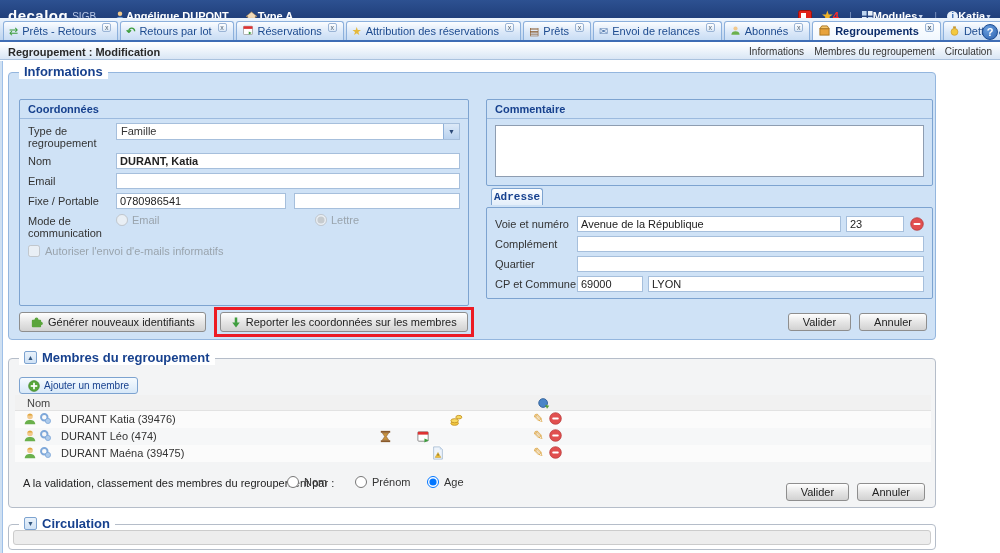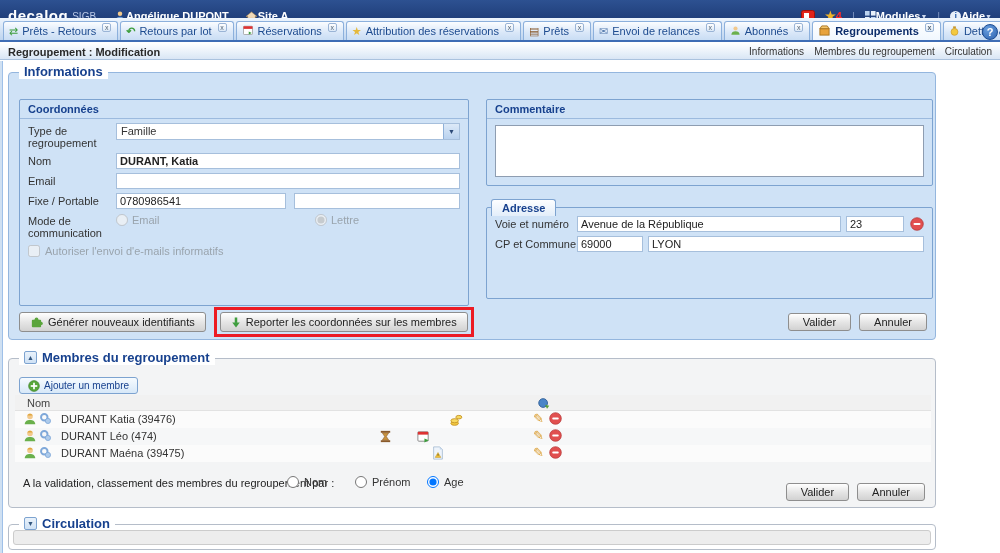--- a/index.html
+++ b/index.html
@@ -67,23 +67,23 @@
     border:1px solid #b5bdc9; background:#f3f4f5; }
   #fs-circ { left:8px; top:524px; width:928px; height:26px;
     border:1px solid #b5bdc9; background:#fff; }
 
   
   .panel { position:absolute; border:1px solid #7da3d0; background:#cfe2f6; border-radius:2px; }
   .panel-h { padding:3px 8px; font-weight:bold; color:#17418e; border-bottom:1px solid #9cbade; }
   #p-coord { left:10px; top:26px; width:450px; height:207px; }
   #p-comment { left:477px; top:26px; width:447px; height:87px; }
   #p-adresse { left:477px; top:134px; width:447px; height:92px; }
-  .adr-tab { position:absolute; left:482px; top:126px; height:17px; padding:2px 10px;
+  .adr-tab { position:absolute; left:482px; top:115px; height:17px; padding:2px 2px;
     border:1px solid #7da3d0; border-bottom:none; border-radius:3px 3px 0 0;
-    background:linear-gradient(#fdfeff,#e3eefa); font-weight:bold; color:#17418e; z-index:2; }
+    background:linear-gradient(#fdfeff,#e3eefa); font-weight:bold; color:#17418e; z-index:2;font-family:Liberation Mono, monospace; }
 
   .frow { display:flex; align-items:flex-start; margin:4px 8px 3px 8px; }
   .flabel { width:88px; flex:none; padding-top:2px; color:#333; }
   .tinput { height:16px; border:1px solid #a6bfdc; background:#fff; font-family:inherit;
     font-size:11px; padding:0 3px; color:#222; }
   .grow { flex:1; min-width:0; }
   .bold-input { font-weight:bold; }
   textarea.comment { display:block; margin:6px 8px; width:calc(100% - 16px); height:52px;
     border:1px solid #8e9db1; resize:none; font-family:inherit; font-size:11px; background:#fff; }
 
@@ -152,21 +152,21 @@
         </svg>
     </span>
     <span>Angélique DUPONT</span>
   </span>
   <span class="tb-item">
     <span class="icn">
       <svg width="13" height="11" viewBox="0 0 14 12">
           <path d="M7 1l6 5h-2v5H9V8H5v3H3V6H1z" fill="#f0d9b8" stroke="#b98f4e" stroke-width=".6"></path>
         </svg>
     </span>
-    <span>Site A</span>
+    <span>Type A</span>
   </span>
   <span class="tb-right">
     <span class="icn">
       <svg width="14" height="12" viewBox="0 0 14 12">
           <rect x="0.5" y="0.5" width="13" height="11" rx="2" fill="#e2231a" stroke="#9e120c"></rect>
           <rect x="3" y="3" width="5" height="6" fill="#fff"></rect>
         </svg>
     </span>
     <span class="tb-item" style="margin-right:0">
       <span class="star">★</span>
@@ -181,21 +181,21 @@
             <rect x="0" y="6.5" width="5" height="5" fill="#e8f0fa"></rect>
             <rect x="6.5" y="6.5" width="5" height="5" fill="#bcd4f0"></rect>
           </svg>
       </span>
       <span>Modules</span>
       <span class="caret">▼</span>
     </span>
     <span class="tb-sep">|</span>
     <span class="tb-item" style="margin-right:0">
       <span class="info-circle">i</span>
-      <span>Aide</span>
+      <span>Katia</span>
       <span class="caret">▼</span>
     </span>
   </span>
 </div>
 
 <div class="tabbar">
   <div class="tab">
     <span class="ticon" style="color:#3f9e3f">⇄</span>
     <span>Prêts - Retours</span>
     <span class="tclose">x</span>
@@ -331,20 +331,28 @@
       <input class="tinput grow" value="Avenue de la République" style="">
       <input class="tinput" style="width: 58px; margin-left: 5px;" value="23">
       <span class="icn" style="margin-left:6px">
         <svg width="14" height="14" viewBox="0 0 14 14">
             <circle cx="7" cy="7" r="6.3" fill="#e14f4f" stroke="#b03333" stroke-width=".7"></circle>
             <rect x="3.5" y="6" width="7" height="2" rx="1" fill="#fff"></rect>
           </svg>
       </span>
     </div>
     <div class="arow">
+      <span class="alabel">Complément</span>
+      <input class="tinput grow" value="" style="">
+    </div>
+    <div class="arow">
+      <span class="alabel">Quartier</span>
+      <input class="tinput grow" value="" style="">
+    </div>
+    <div class="arow">
       <span class="alabel">CP et Commune</span>
       <input class="tinput" style="width: 66px;" value="69000">
       <input class="tinput grow" style="margin-left: 5px;" value="LYON">
     </div>
   </div>
 
   <div class="btnrow">
     <button class="btn">
       <span class="icn">
         <svg width="13" height="13" viewBox="0 0 14 14">

